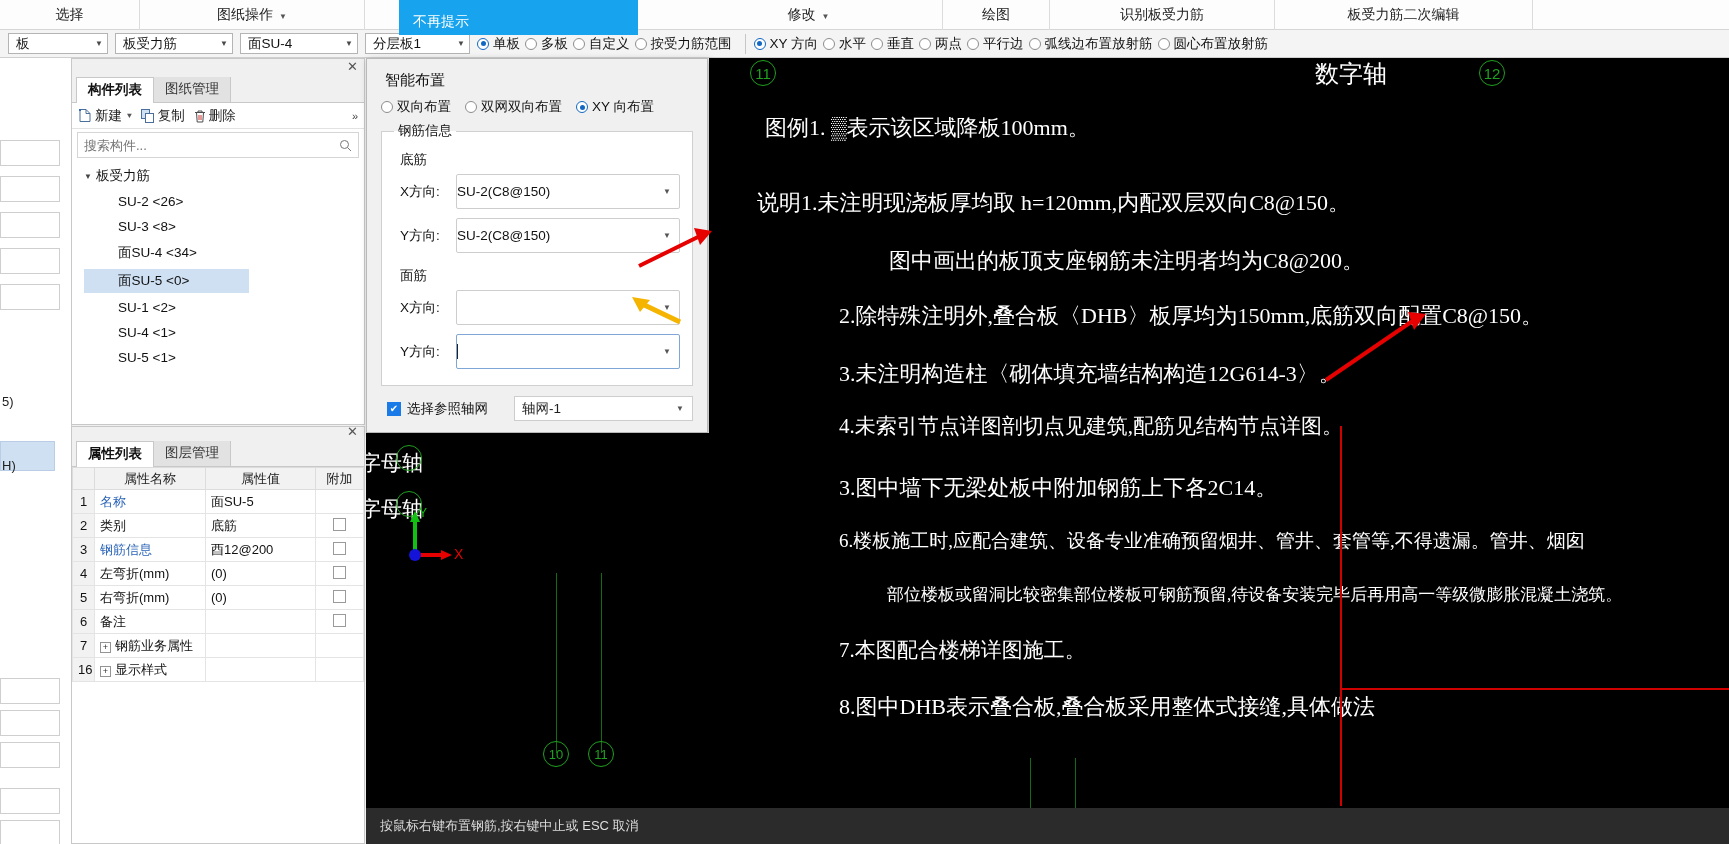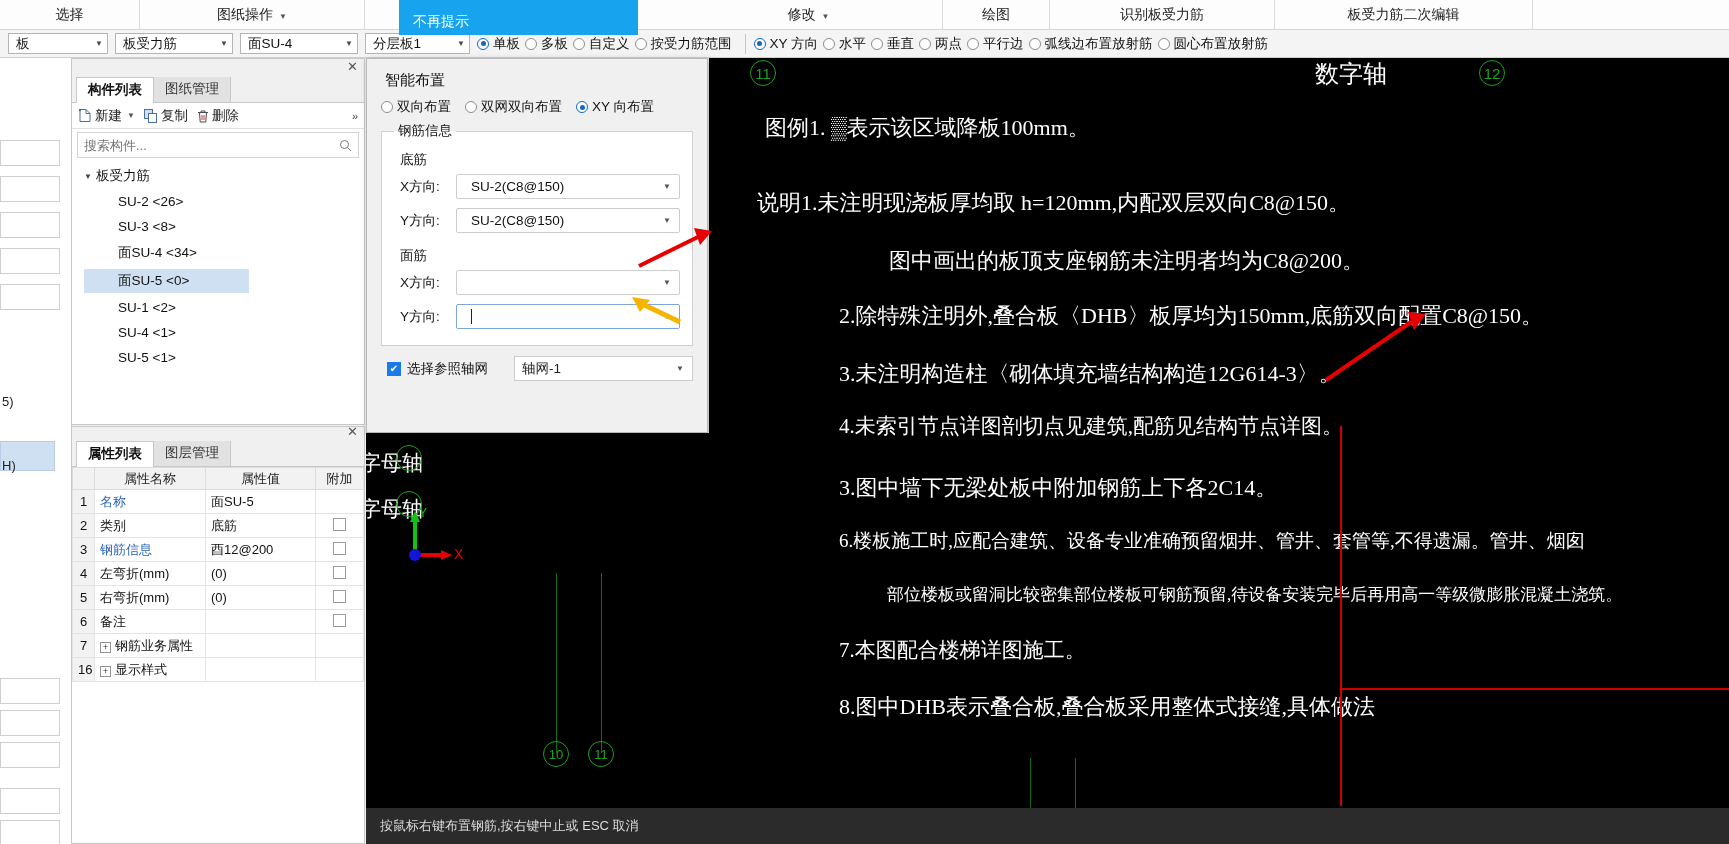--- a/index.html
+++ b/index.html
@@ -52,21 +52,21 @@
                background:#fff; border:1px solid #c8c8c8; }
   #cmp-head { height:18px; background:#f0f0f0; position:relative; }
   #cmp-head .x { position:absolute; right:6px; top:0px; font-size:13px; color:#555; cursor:default;}
   .tabstrip { height:26px; background:#f0f0f0; display:flex; align-items:flex-end;
               border-bottom:1px solid #c8c8c8; padding-left:4px;font-family:Liberation Mono, monospace; }
   .tab { padding:3px 11px 4px; font-size:13.5px; border:1px solid #c8c8c8;
          border-bottom:none; background:#e2e2e2; color:#333; margin-right:-1px;}
   .tab.active { background:#fff; font-weight:bold; color:#111; position:relative; top:1px;}
   #cmp-tools { height:26px; display:flex; align-items:center; gap:5px;
                padding:0 6px; border-bottom:1px solid #e2e2e2; }
-  .tbtn { display:flex; align-items:center; font-size:13.5px; color:#222; gap:3px;}
+  .tbtn { display:flex; align-items:center; font-size:13.5px; color:#222; gap:3px;font-family:Liberation Mono, monospace;}
   #cmp-search { height:24px; margin:3px 5px; border:1px solid #d5d5d5;
                 display:flex; align-items:center; padding:12px 6px; background:#fff; }
   #cmp-search input { border:none; outline:none; flex:1; font-size:13px;
                 color:#6e6e6e; font-family:inherit; background:transparent;}
   #cmp-tree { padding:6px 0 0 12px; font-size:13.5px; }
   .tree-root { display:flex; align-items:center; gap:4px; margin-bottom:6px; color:#111;}
   .tree-item { padding:3px 0 3px 34px; color:#111; margin-bottom:4px; width:165px;}
   .tree-item.sel { background:#cfe0f3; }
   
   #prop-panel { position:absolute; left:71px; top:426px; width:294px; height:418px;
@@ -89,22 +89,22 @@
          background:#f0f0f0; border:1px solid #b9b9b9; box-shadow:2px 2px 7px rgba(0,0,0,.25); z-index:30;}
   #dlg-title { font-size:15px; color:#111; padding:12px 0 8px 18px; }
   #dlg-radios { display:flex; align-items:flex-end; padding:0 0 6px 14px; font-size:13.5px;}
   #dlg-radios .radio-item { margin-right:14px; }
   fieldset.gbox { margin:0 14px; border:1px solid #d0d0d0; background:#fff;
                   padding:4px 12px 14px; }
   fieldset.gbox > legend { font-size:13.5px; padding:0 4px; color:#111; }
   .sub-label { font-size:13.5px; color:#111; margin:7px 0 5px 6px; }
   .fld-row { display:flex; align-items:center; margin:0 0 9px 6px; }
   .fld-row .lbl { width:56px; font-size:13.5px; color:#111; }
-  .fld-inp { flex:1; height:25px; border:1px solid #cdcdcd; border-radius:2px;
-             background:#fff; display:flex; align-items:center; padding:0 2px 0 14px;
+  .fld-inp { flex:1; height:35px; border:1px solid #cdcdcd; border-radius:2px;
+             background:#fff; display:flex; align-items:center; padding:0 2px 0 0;
              font-size:13.5px; color:#111; }
   .fld-inp .arr { margin-left:auto; font-size:8px; color:#555; padding:0 6px; }
   .caret-bar { display:inline-block; width:1px; height:15px; background:#222; }
   #dlg-bottom { display:flex; align-items:center; padding:10px 14px 0 20px; }
   .cbx { width:14px; height:14px; background:#1a7ae8; display:inline-flex;
          align-items:center; justify-content:center; color:#fff; font-size:10px;
          margin-right:6px; flex:0 0 auto;}
   #dlg-bottom .ref-lbl { font-size:13.5px; color:#111; margin-right:26px; }
   #axis-combo { flex:1; height:25px; border:1px solid #cdcdcd; background:#fff;
                 display:flex; align-items:center; padding:0 2px 0 7px; font-size:13.5px; }

